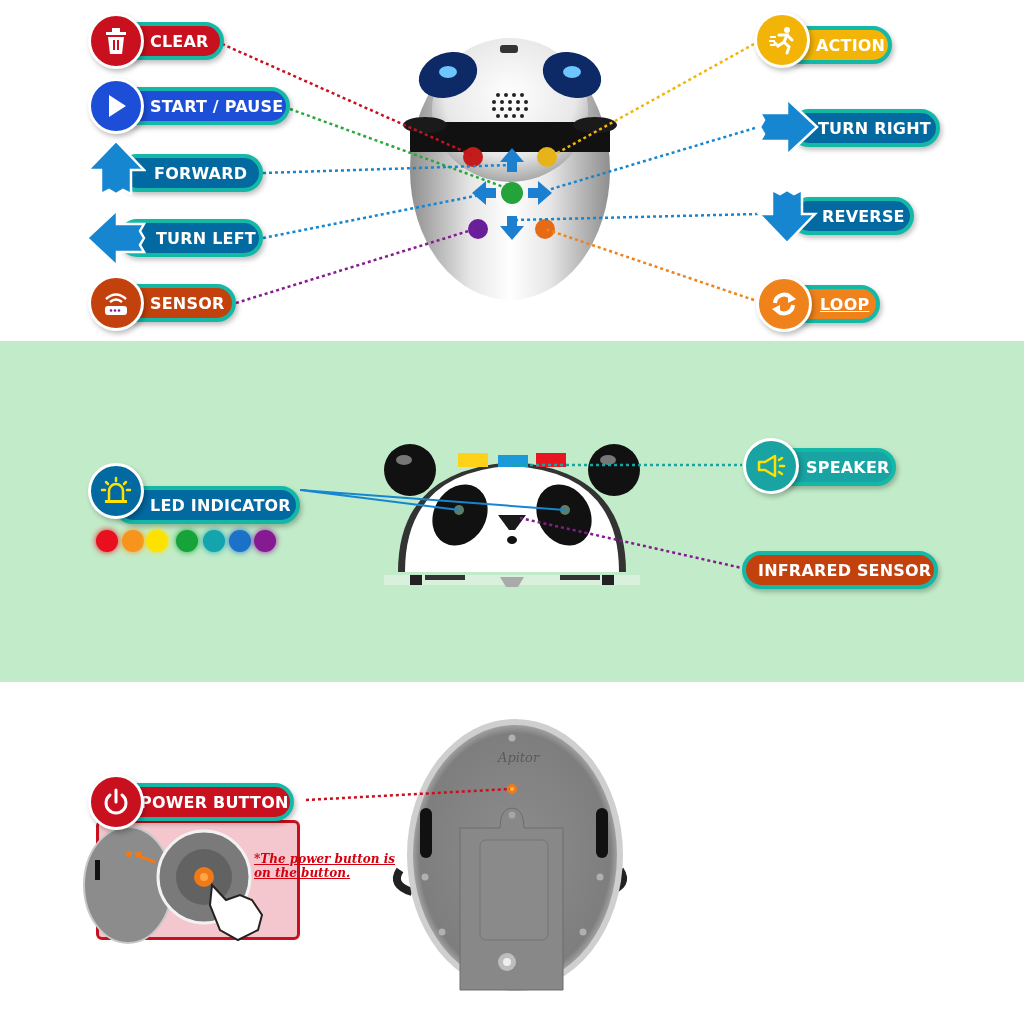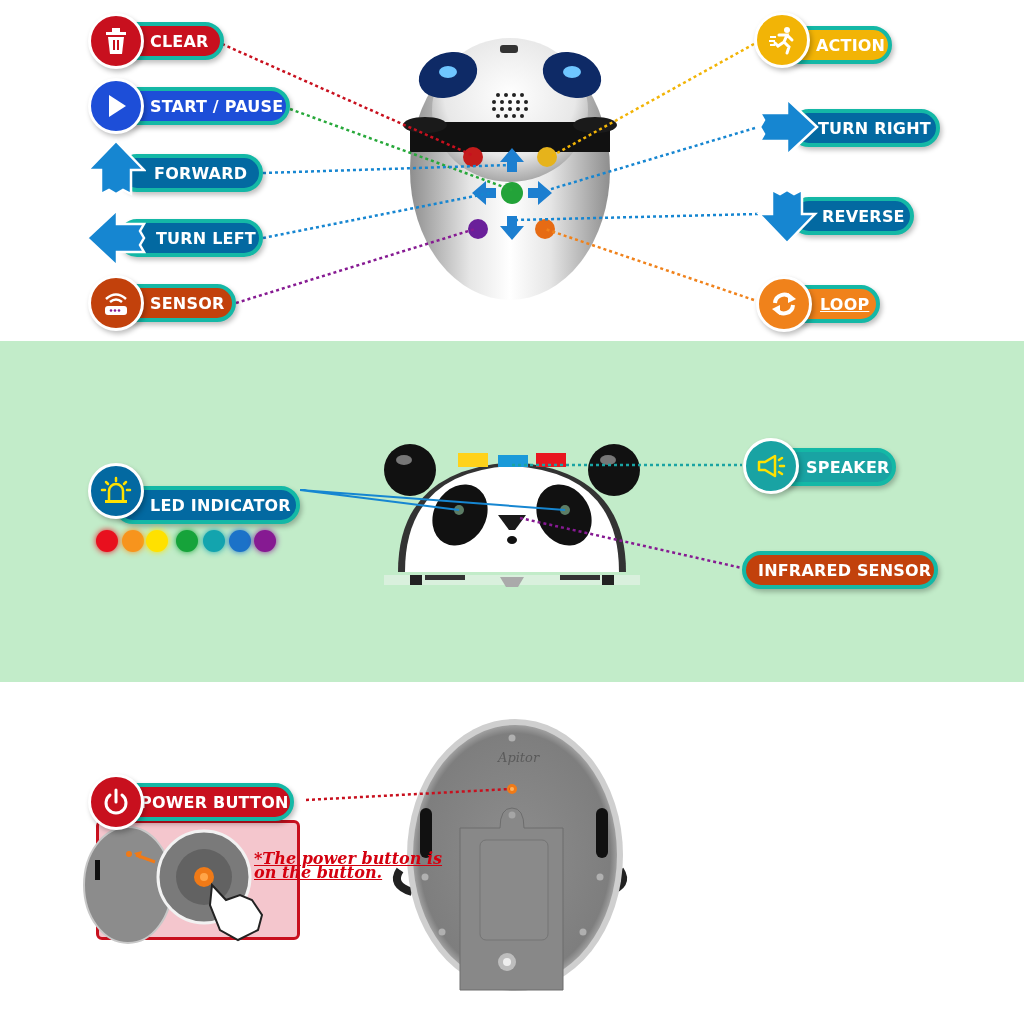--- a/index.html
+++ b/index.html
@@ -30,21 +30,21 @@
   .purple { background: #c2410c; }
   .yellow { background: #f2b406; }
   .orange { background: #f0821b; text-decoration: underline; }
   .teal { background: #19a3a3; }
 
   .led-dot { position: absolute; width: 22px; height: 22px; border-radius: 50%; top: 530px; }
 
   .note {
     position: absolute; left: 254px; top: 852px; color: #d4000f;
     font-family: "DejaVu Serif", serif; font-style: italic; font-weight: bold;
-    font-size: 16px; line-height: 14px; text-decoration: underline;
+    font-size: 12px; line-height: 14px; text-decoration: underline;
   }
   .power-box {
     position: absolute; left: 96px; top: 820px; width: 204px; height: 120px;
     background: #f4c6cd; border: 3px solid #c8101e; border-radius: 6px;
   }
 </style>
 </head>
 <body>
 
 <div class="band band-green"></div>

